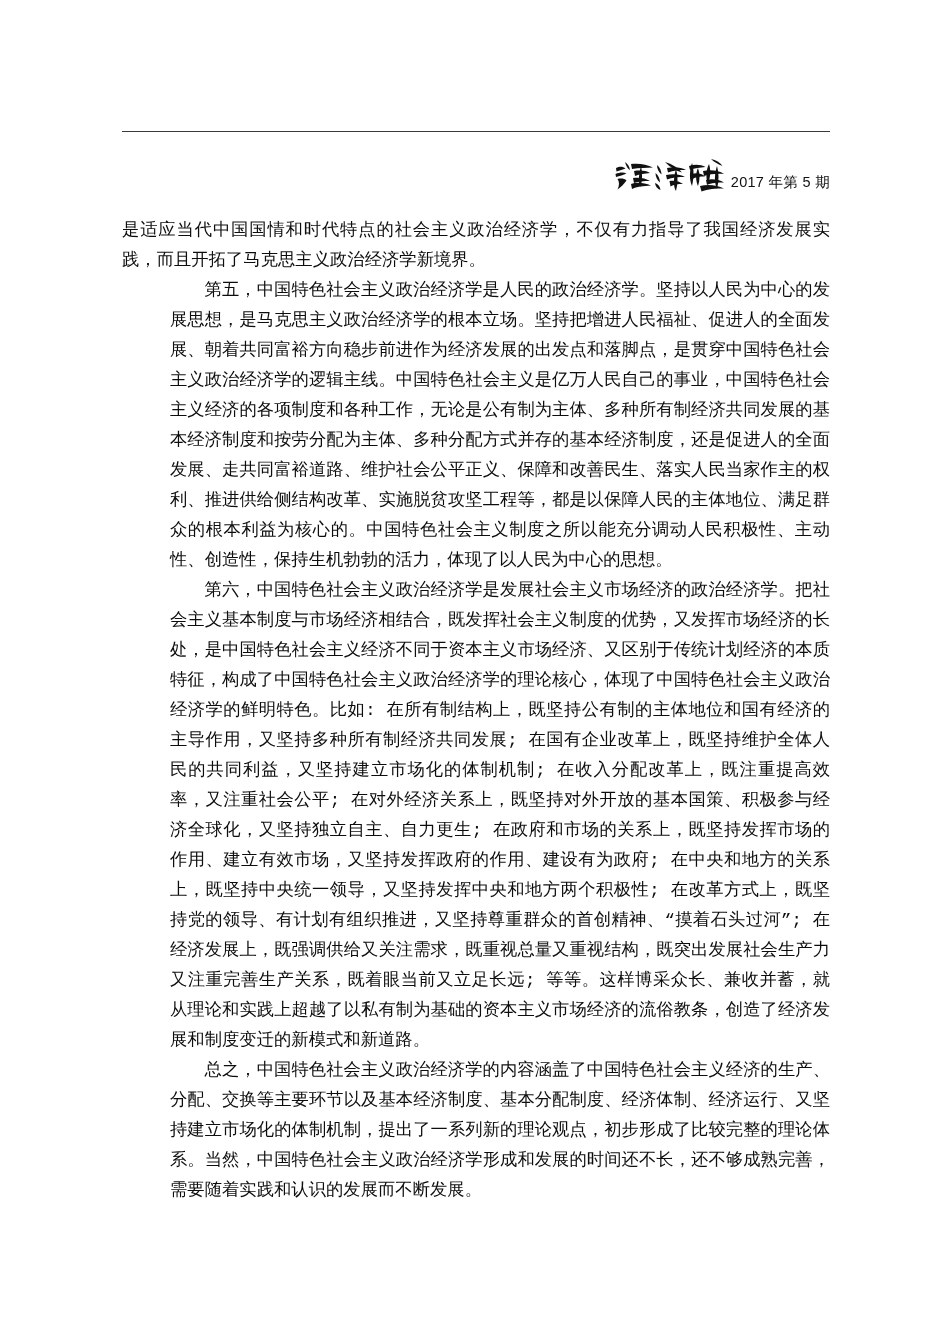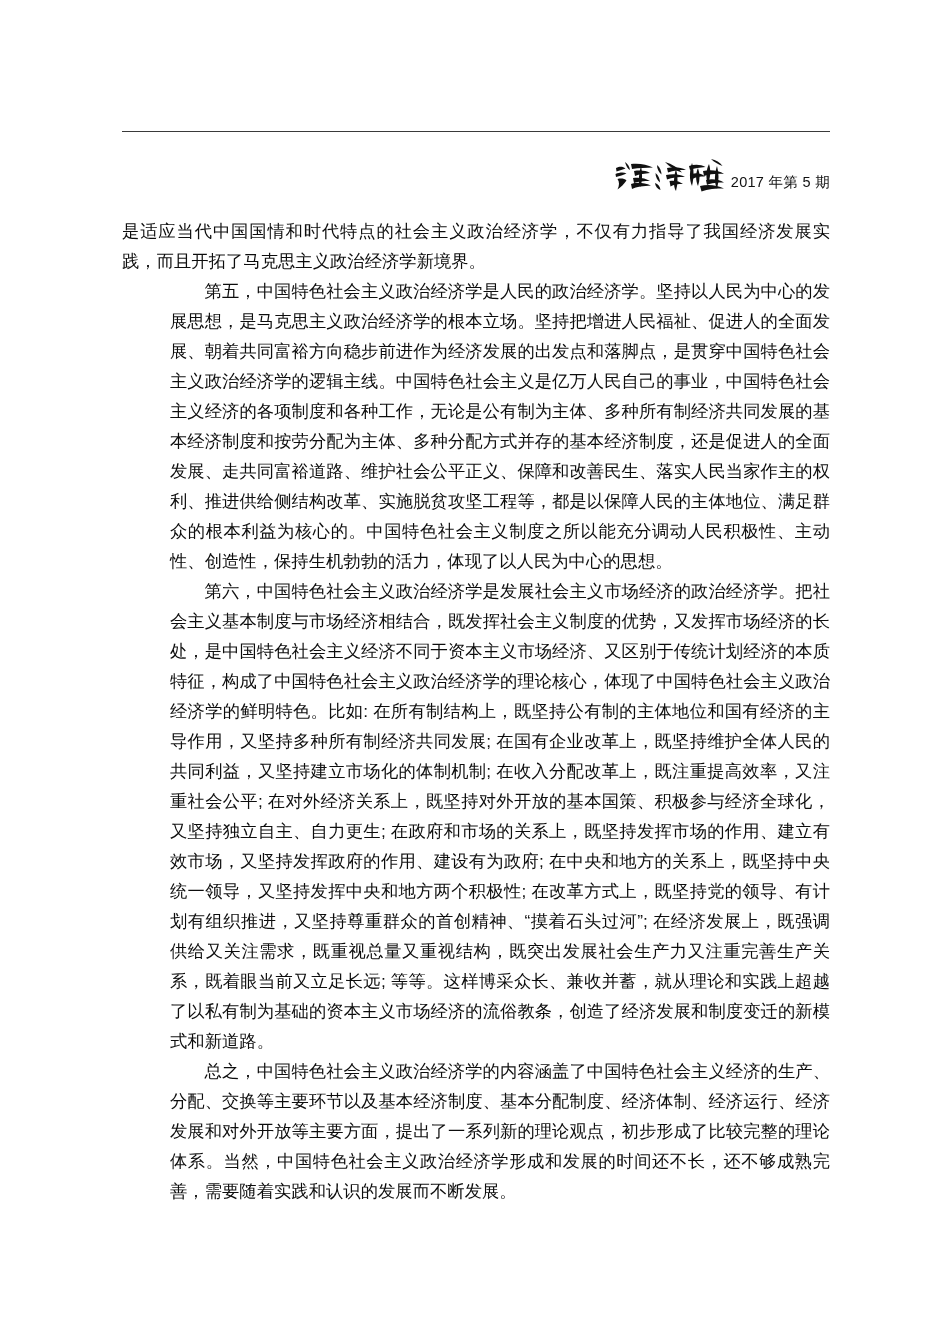--- a/index.html
+++ b/index.html
@@ -64,20 +64,21 @@
   }
   .para {
     font-size: 17.3px;
     line-height: 30px;
     text-align: justify;
     text-align-last: left;
     text-justify: inter-character;
     margin: 0;
     color: #0d0d0d;
     letter-spacing: 0.05px;
+    font-family: Liberation Mono, monospace;
   }
   .para.indent {
     text-indent: 2em;
     margin-left: 48px;
   }
 </style>
 </head>
 <body>
 
 <div class="page">
@@ -125,16 +126,16 @@
       </svg>
 
       <div class="issue-line">2017 年第 5 期</div>
     </div>
   </div>
 
   <div class="body-text">
     <p class="para">是适应当代中国国情和时代特点的社会主义政治经济学，不仅有力指导了我国经济发展实践，而且开拓了马克思主义政治经济学新境界。</p>
     <p class="para indent">第五，中国特色社会主义政治经济学是人民的政治经济学。坚持以人民为中心的发展思想，是马克思主义政治经济学的根本立场。坚持把增进人民福祉、促进人的全面发展、朝着共同富裕方向稳步前进作为经济发展的出发点和落脚点，是贯穿中国特色社会主义政治经济学的逻辑主线。中国特色社会主义是亿万人民自己的事业，中国特色社会主义经济的各项制度和各种工作，无论是公有制为主体、多种所有制经济共同发展的基本经济制度和按劳分配为主体、多种分配方式并存的基本经济制度，还是促进人的全面发展、走共同富裕道路、维护社会公平正义、保障和改善民生、落实人民当家作主的权利、推进供给侧结构改革、实施脱贫攻坚工程等，都是以保障人民的主体地位、满足群众的根本利益为核心的。中国特色社会主义制度之所以能充分调动人民积极性、主动性、创造性，保持生机勃勃的活力，体现了以人民为中心的思想。</p>
     <p class="para indent">第六，中国特色社会主义政治经济学是发展社会主义市场经济的政治经济学。把社会主义基本制度与市场经济相结合，既发挥社会主义制度的优势，又发挥市场经济的长处，是中国特色社会主义经济不同于资本主义市场经济、又区别于传统计划经济的本质特征，构成了中国特色社会主义政治经济学的理论核心，体现了中国特色社会主义政治经济学的鲜明特色。比如: 在所有制结构上，既坚持公有制的主体地位和国有经济的主导作用，又坚持多种所有制经济共同发展; 在国有企业改革上，既坚持维护全体人民的共同利益，又坚持建立市场化的体制机制; 在收入分配改革上，既注重提高效率，又注重社会公平; 在对外经济关系上，既坚持对外开放的基本国策、积极参与经济全球化，又坚持独立自主、自力更生; 在政府和市场的关系上，既坚持发挥市场的作用、建立有效市场，又坚持发挥政府的作用、建设有为政府; 在中央和地方的关系上，既坚持中央统一领导，又坚持发挥中央和地方两个积极性; 在改革方式上，既坚持党的领导、有计划有组织推进，又坚持尊重群众的首创精神、“摸着石头过河”; 在经济发展上，既强调供给又关注需求，既重视总量又重视结构，既突出发展社会生产力又注重完善生产关系，既着眼当前又立足长远; 等等。这样博采众长、兼收并蓄，就从理论和实践上超越了以私有制为基础的资本主义市场经济的流俗教条，创造了经济发展和制度变迁的新模式和新道路。</p>
-    <p class="para indent">总之，中国特色社会主义政治经济学的内容涵盖了中国特色社会主义经济的生产、分配、交换等主要环节以及基本经济制度、基本分配制度、经济体制、经济运行、经济发展和对外开放等主要方面，提出了一系列新的理论观点，初步形成了比较完整的理论体系。当然，中国特色社会主义政治经济学形成和发展的时间还不长，还不够成熟完善，需要随着实践和认识的发展而不断发展。</p>
+    <p class="para indent">总之，中国特色社会主义政治经济学的内容涵盖了中国特色社会主义经济的生产、分配、交换等主要环节以及基本经济制度、基本分配制度、经济体制、经济运行、又坚持建立市场化的体制机制，提出了一系列新的理论观点，初步形成了比较完整的理论体系。当然，中国特色社会主义政治经济学形成和发展的时间还不长，还不够成熟完善，需要随着实践和认识的发展而不断发展。</p>
   </div>
 
 </div>
 
 </body></html>

